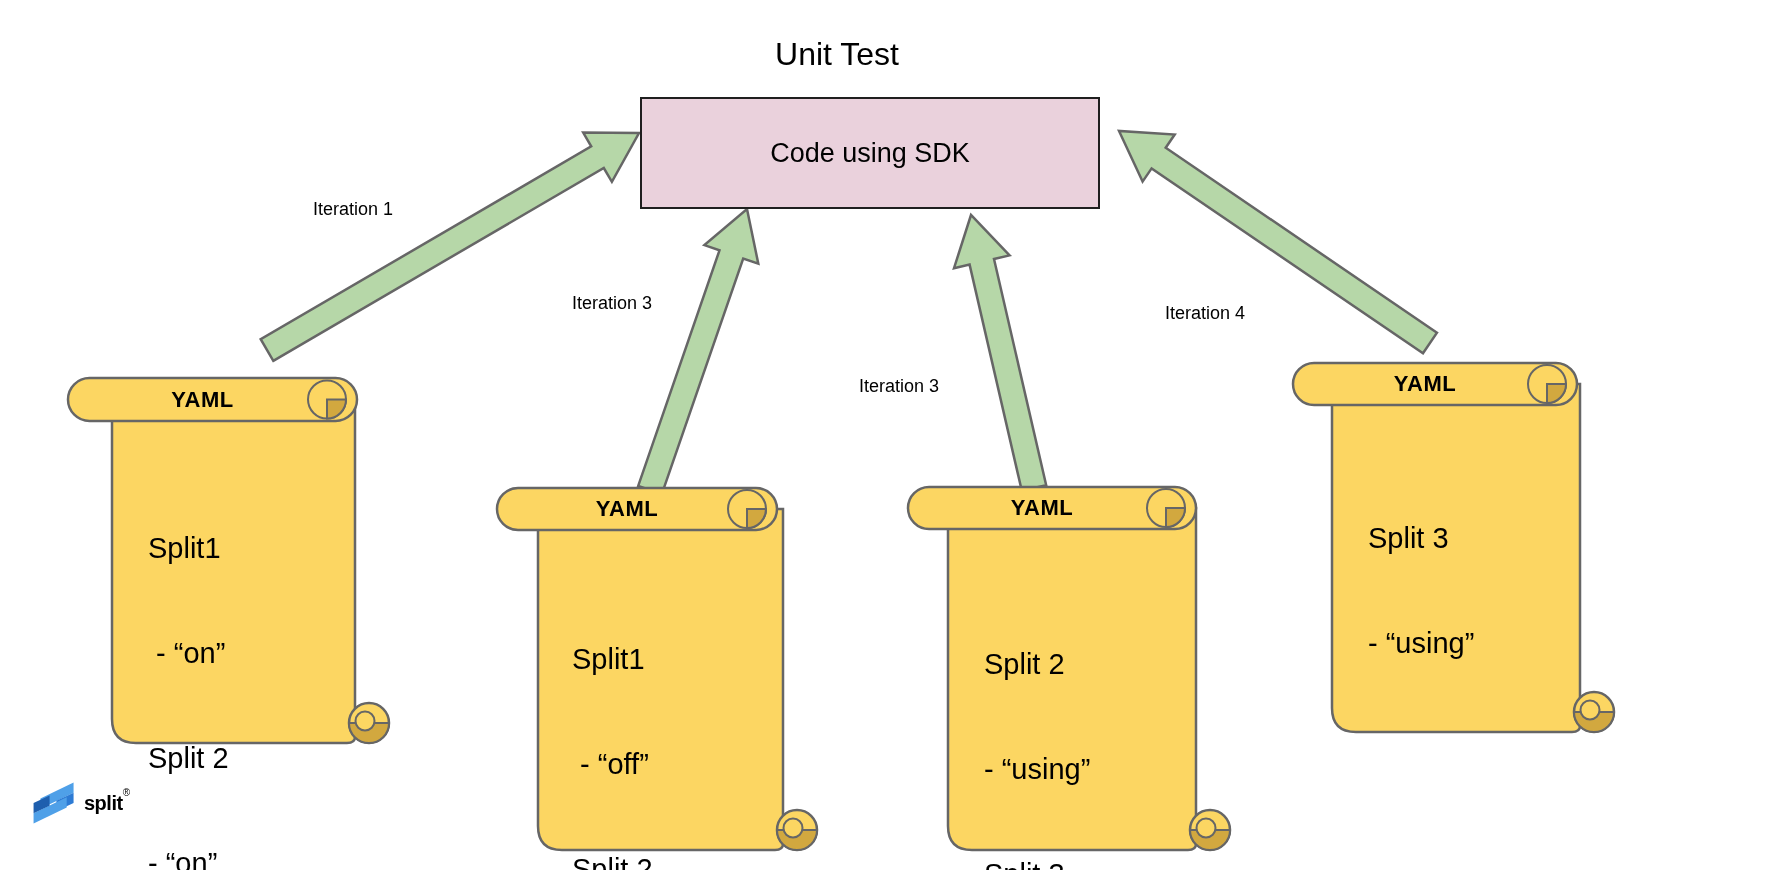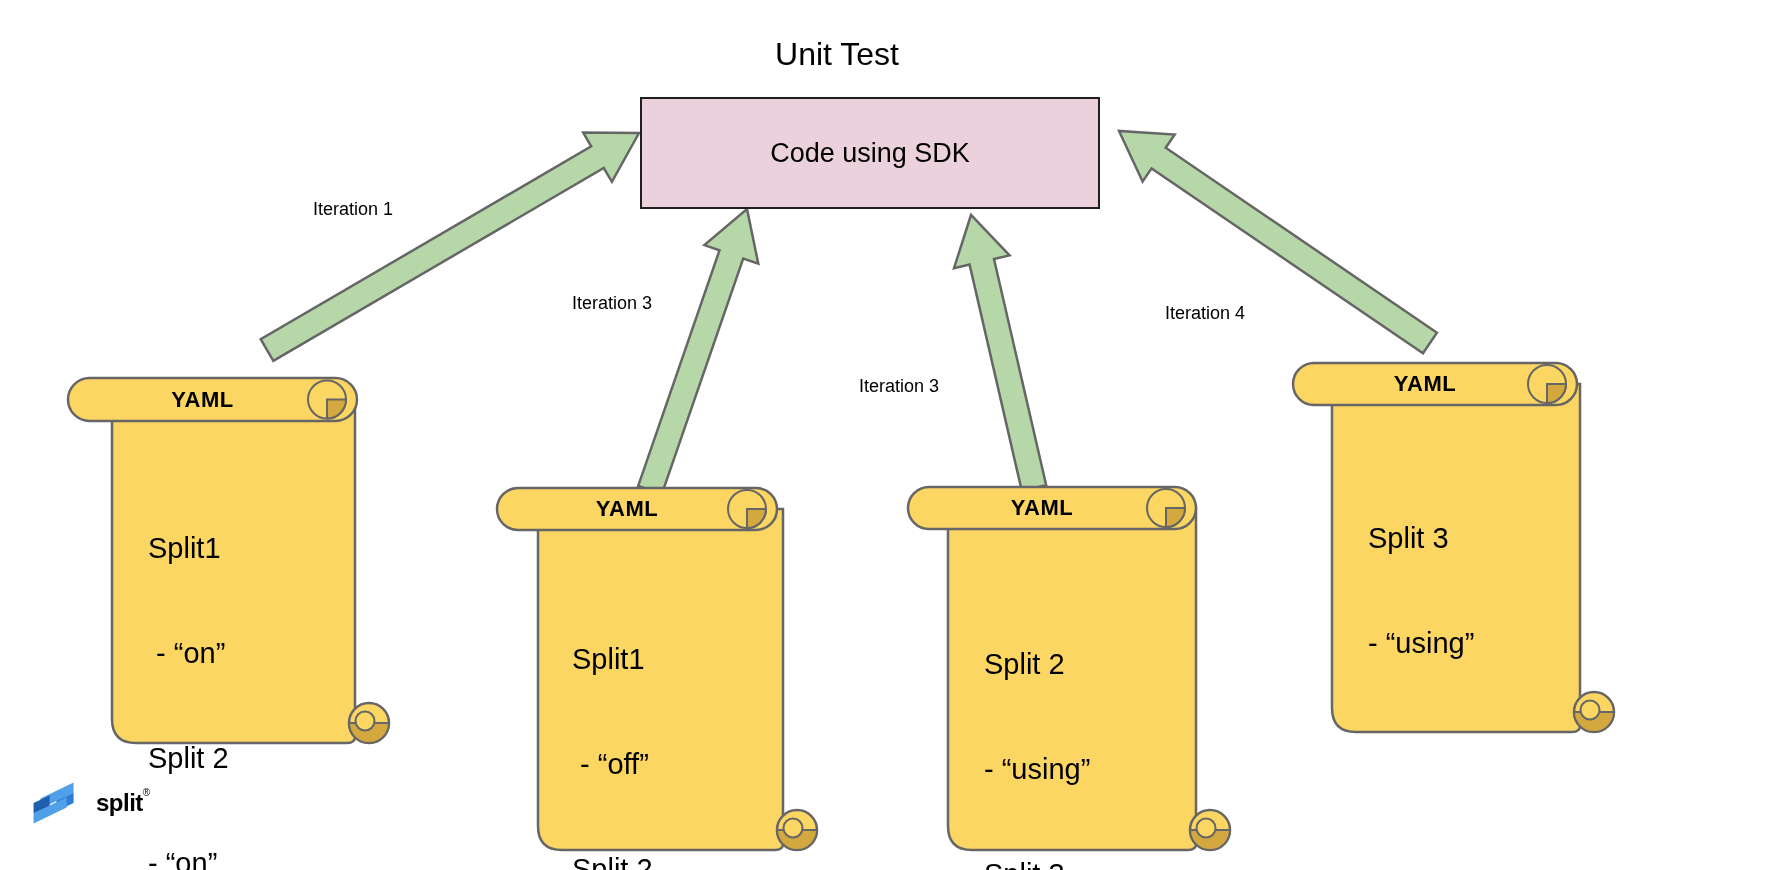--- a/index.html
+++ b/index.html
@@ -18,21 +18,21 @@
     border:2px solid var(--box-stroke,#1F1F1F);
     display:flex;align-items:center;justify-content:center;font-size:27px;
   }
   .yaml{
     position:absolute;display:flex;align-items:center;justify-content:center;
     font-weight:bold;font-size:22px;letter-spacing:0.5px;
   }
   .scroll-text{position:absolute;font-size:29px;line-height:35px;white-space:pre;}
   .logo{position:absolute;left:30px;top:779px;display:flex;align-items:flex-start;}
   .logo svg{display:block;}
-  .logo-text{font-size:24px;font-weight:bold;letter-spacing:-0.5px;line-height:48px;margin-left:20px;}
+  .logo-text{font-size:20px;font-weight:bold;letter-spacing:-0.5px;line-height:48px;margin-left:8px;}
   .logo-mark{font-size:10px;margin-top:8px;}
 </style>
 </head>
 <body>
 
 <div class="canvas">
 
   <svg id="shapes" width="1778" height="870" viewBox="0 0 1778 870">
       <g>
         <polygon points="273.3,360.8 603.8,168.0 611.9,181.8 639.0,133.0 583.2,132.6 591.2,146.4 260.7,339.2" fill="#B6D7A8" stroke="#666666" stroke-width="2.5"></polygon>

